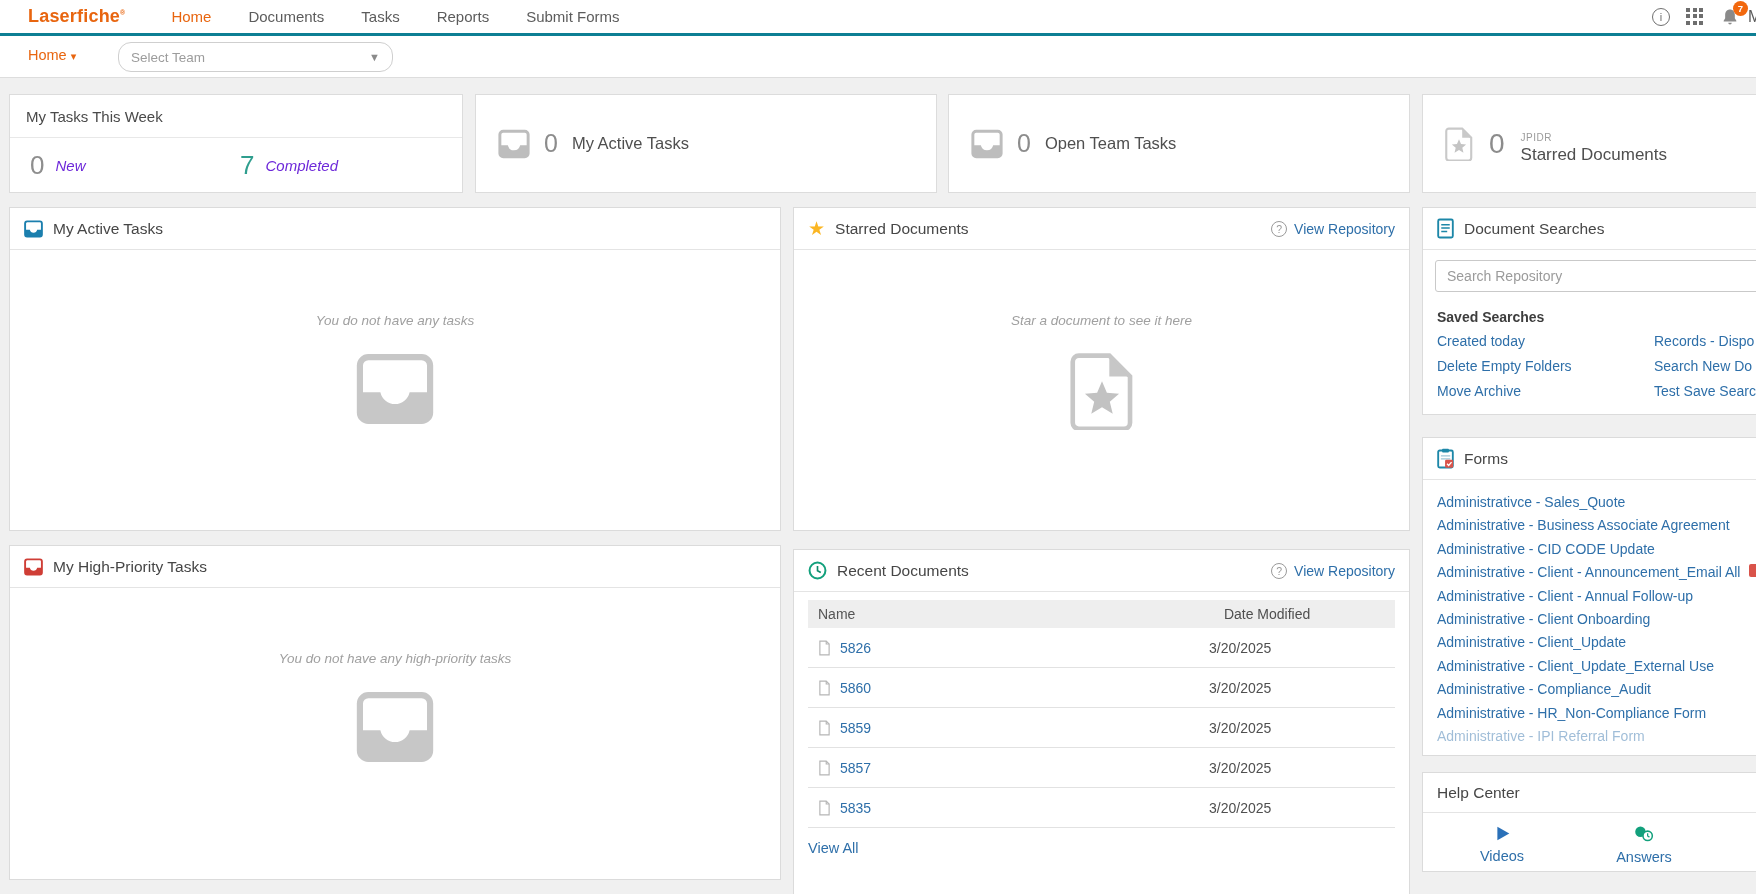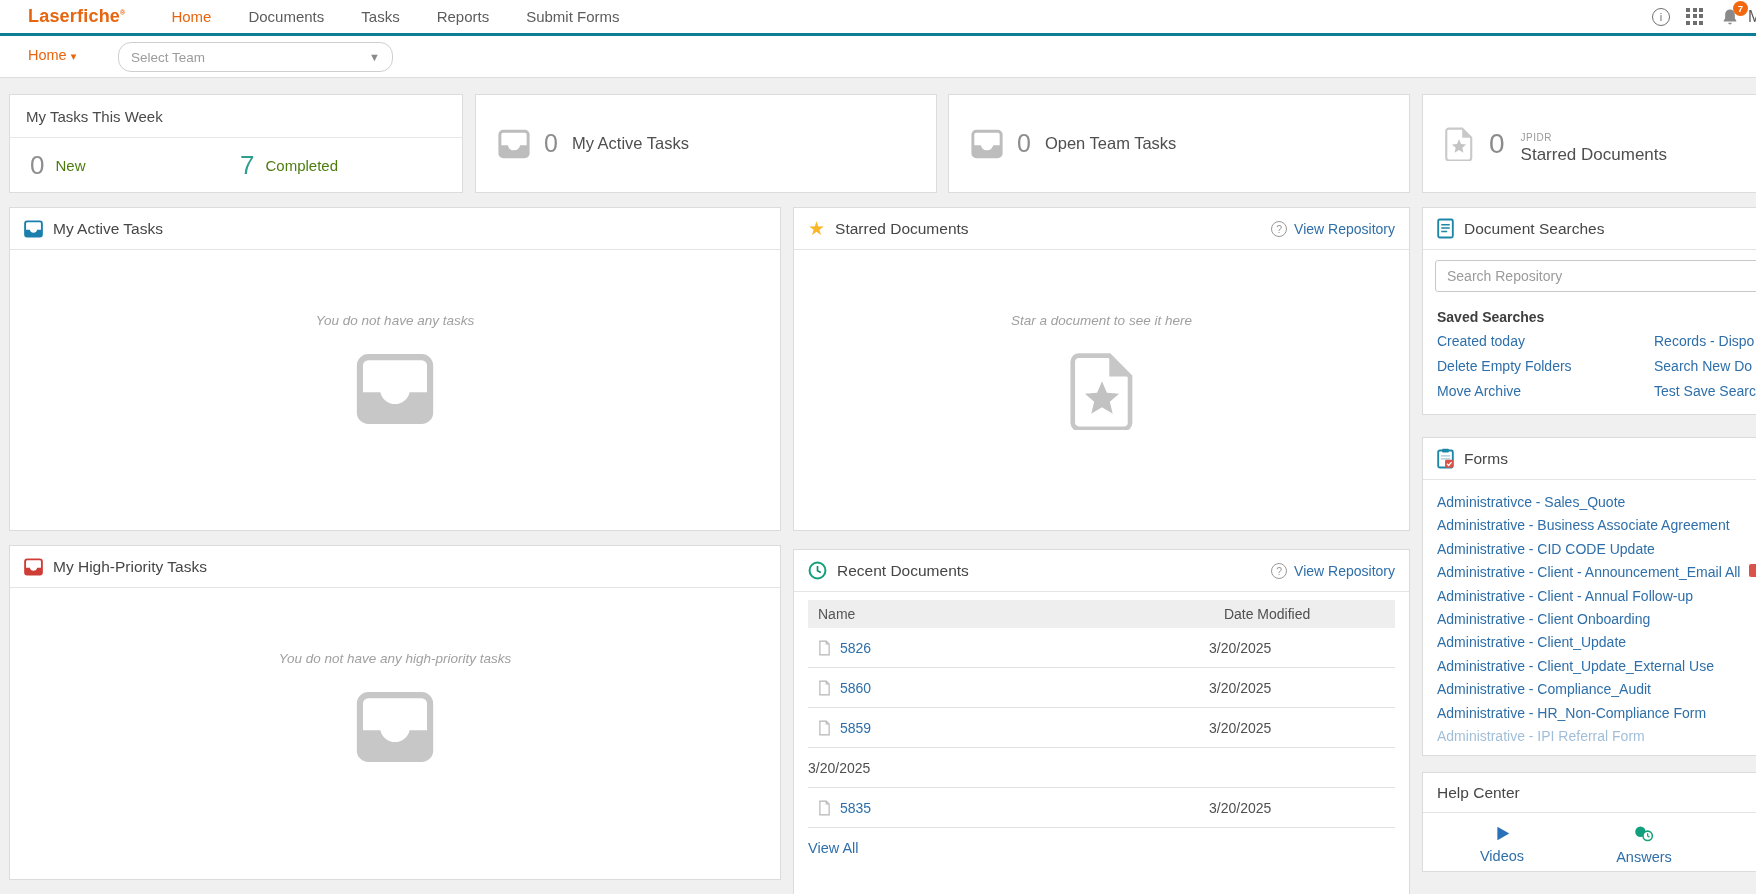--- a/index.html
+++ b/index.html
@@ -47,21 +47,21 @@
     padding:0 12px; cursor:pointer;
   }
   .team-select .caret { margin-left:auto; color:#8a8a8a; font-size:11px; }
   
   .card { position:absolute; top:94px; height:99px; background:#fff; border:1px solid #dcdcdc; cursor:pointer; }
   .card-h { height:43px; border-bottom:1px solid #e8e8e8; display:flex; align-items:center; padding:0 16px; font-size:15px; color:#4a4a4a; }
   .card-body { position:relative; height:54px; }
   .stat { position:absolute; top:0; height:54px; display:flex; align-items:center; gap:11px; }
   .stat .num { font-size:26px; color:#8e8e8e; }
   .stat .num.teal { color:#2f9e8e; }
-  .stat .lbl { font-size:15px; color:#4d7c0f; }
+  .stat .lbl { font-size:15px; color:#6d28d9;font-style:italic; }
   .card-flex { display:flex; align-items:center; height:97px; padding-left:22px; gap:14px; }
   .card-flex .num { font-size:25px; color:#8c8c8c; }
   .card-flex .lbl { font-size:16.5px; color:#4f4f4f; }
   .repo-group { display:flex; flex-direction:column; line-height:1.25; }
   .repo-name { font-size:10px; color:#9b9b9b; letter-spacing:.5px;margin-top:10px; }
   .repo-lbl { font-size:17px; color:#4f4f4f; }
   
   .panel { position:absolute; background:#fff; border:1px solid #dbdbdb; }
   .panel-h {
     height:42px; border-bottom:1px solid #e4e4e4; display:flex; align-items:center;
@@ -351,20 +351,27 @@
       <span class="rd-c1">
           <svg width="13" height="16" viewBox="0 0 18 22">
             <path d="M2.6 1.4 h8.8 l4 4 v15.2 h-12.8 z" fill="#fff" stroke="#b5b5b5" stroke-width="1.6"></path>
             <path d="M11.4 1.4 v4 h4" fill="none" stroke="#b5b5b5" stroke-width="1.6"></path>
           </svg>
           <a class="link">5859</a>
         </span>
       <span class="rd-c2">3/20/2025</span>
     </div>
     <div class="rd-row">
+      <span class="rd-c1">
+          <svg width="13" height="16" viewBox="0 0 18 22">
+            <path d="M2.6 1.4 h8.8 l4 4 v15.2 h-12.8 z" fill="#fff" stroke="#b5b5b5" stroke-width="1.6"></path>
+            <path d="M11.4 1.4 v4 h4" fill="none" stroke="#b5b5b5" stroke-width="1.6"></path>
+          </svg>
+          <a class="link">5857</a>
+        </span>
       <span class="rd-c2">3/20/2025</span>
     </div>
     <div class="rd-row">
       <span class="rd-c1">
           <svg width="13" height="16" viewBox="0 0 18 22">
             <path d="M2.6 1.4 h8.8 l4 4 v15.2 h-12.8 z" fill="#fff" stroke="#b5b5b5" stroke-width="1.6"></path>
             <path d="M11.4 1.4 v4 h4" fill="none" stroke="#b5b5b5" stroke-width="1.6"></path>
           </svg>
           <a class="link">5835</a>
         </span>

